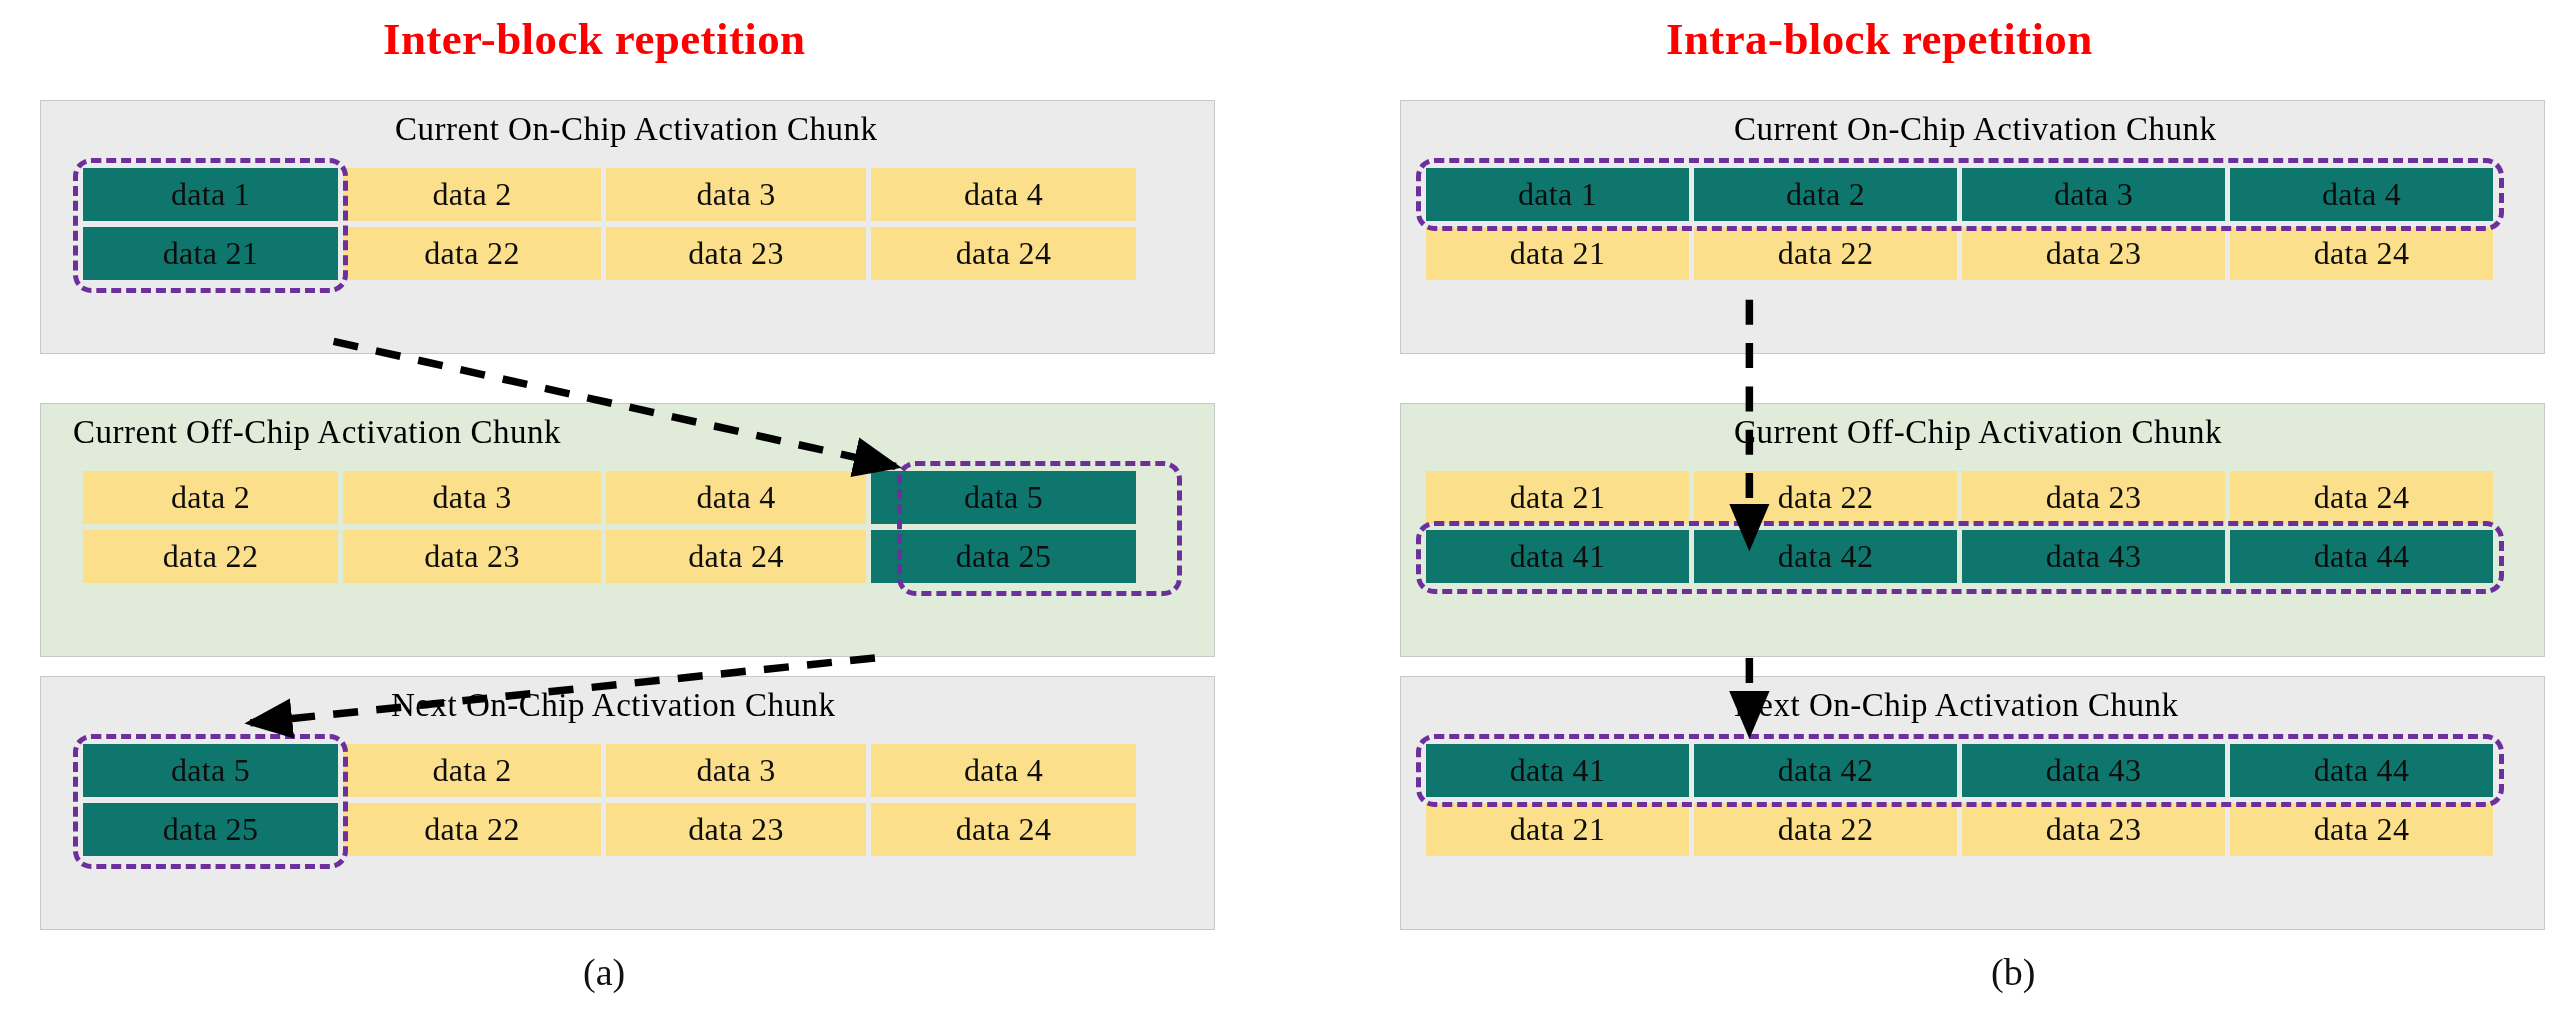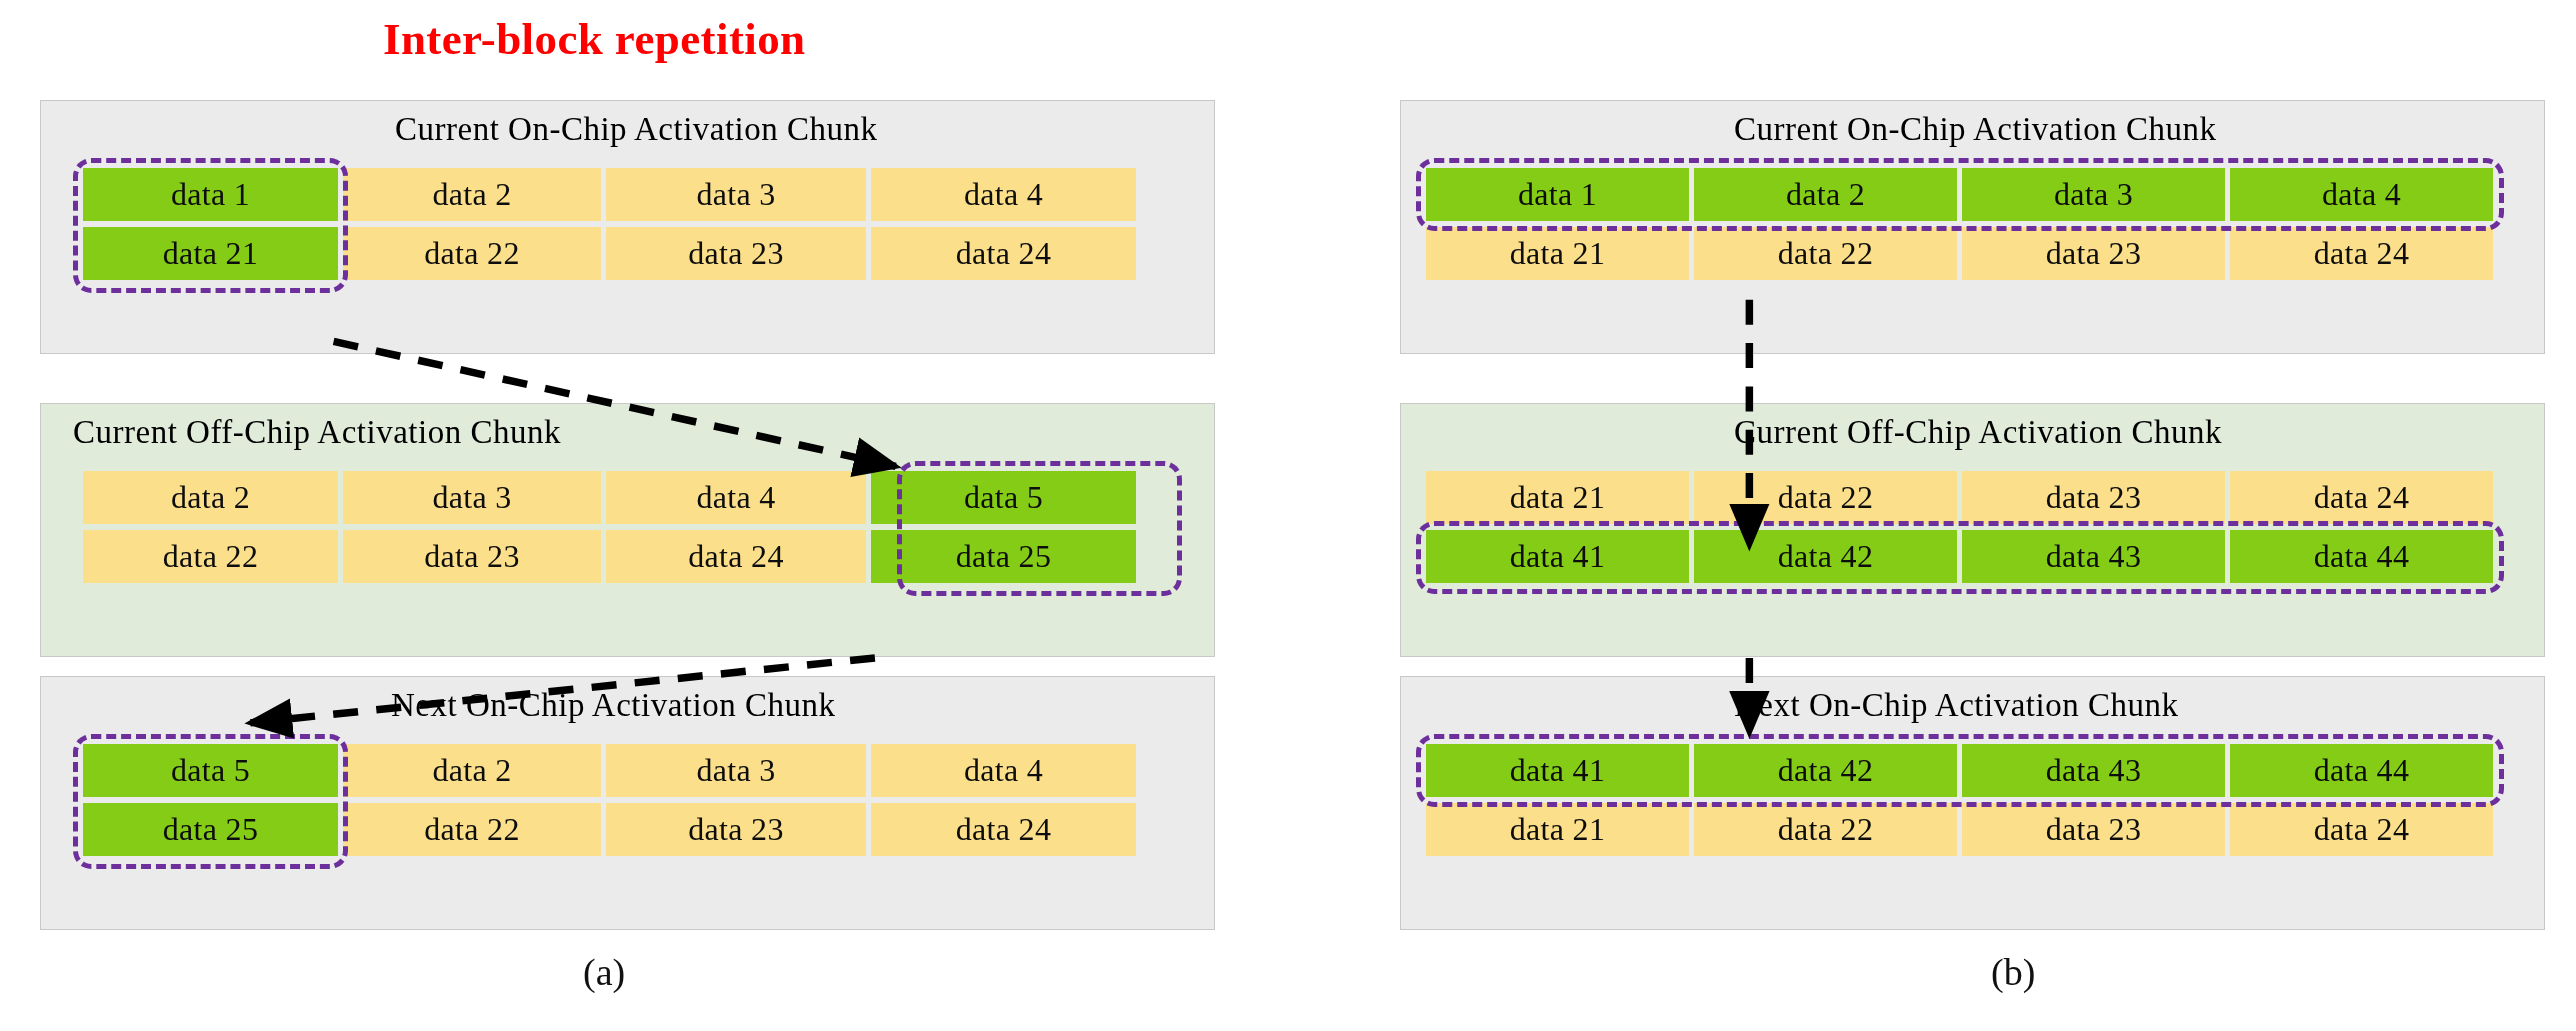--- a/index.html
+++ b/index.html
@@ -55,21 +55,21 @@
     display:flex;
     align-items:center;
     justify-content:center;
     font-family:"Liberation Serif", serif;
     font-size:32px;
     color:#0d0d0d;
     letter-spacing:0.3px;
     height:53px;
   }
   .cell.yellow{background:#fbdf8a;}
-  .cell.pink{background:#84cc16;}
+  .cell.pink{background:#0f766e;}
 
   
   .sel{
     position:absolute;
     box-sizing:border-box;
     border:5.8px dashed #6d2f9c;
     border-radius:18.3px;
     pointer-events:none;
   }
 
@@ -147,20 +147,21 @@
         <div class="cell yellow" style="width:258px;">data 22</div>
         <div class="cell yellow" style="width:260px;">data 23</div>
         <div class="cell yellow" style="width:265px;">data 24</div>
       </div>
     </div>
     <div class="sel" style="left:32px;top:57px;width:275px;height:135px;"></div>
   </div>
 
   <div class="subcaption" style="left:583px;top:950px;">(a)</div>
 
+  <div class="panel-title" style="left:1666px;top:13.3px;">Intra-block repetition</div>
 
   <div class="chunk gray" style="left:1400px;top:100px;width:1145px;height:254px;">
     <div class="chunk-label" style="left:333px;top:10px;">Current On-Chip Activation Chunk</div>
     <div class="grid" style="left:25px;top:67px;">
       <div class="row">
         <div class="cell pink" style="width:263px;">data 1</div>
         <div class="cell pink" style="width:263px;">data 2</div>
         <div class="cell pink" style="width:263px;">data 3</div>
         <div class="cell pink" style="width:263px;">data 4</div>
       </div>

